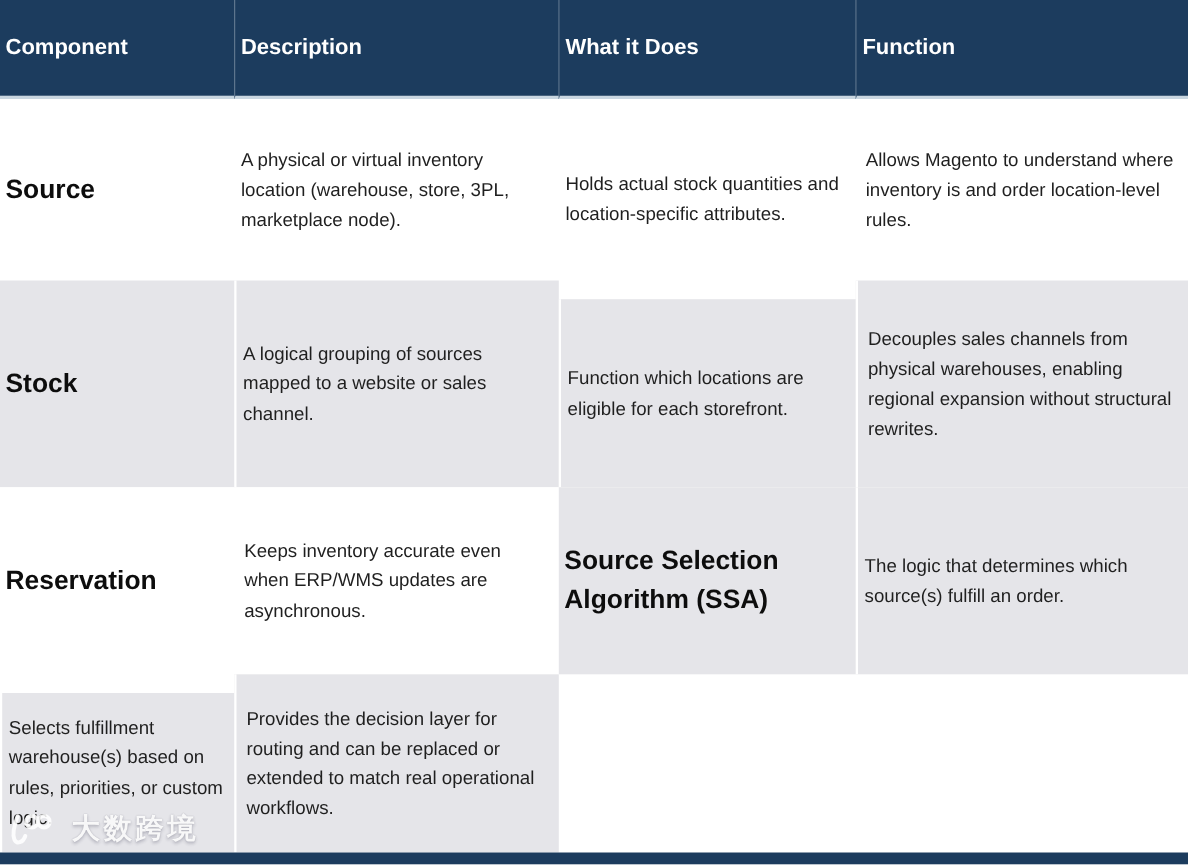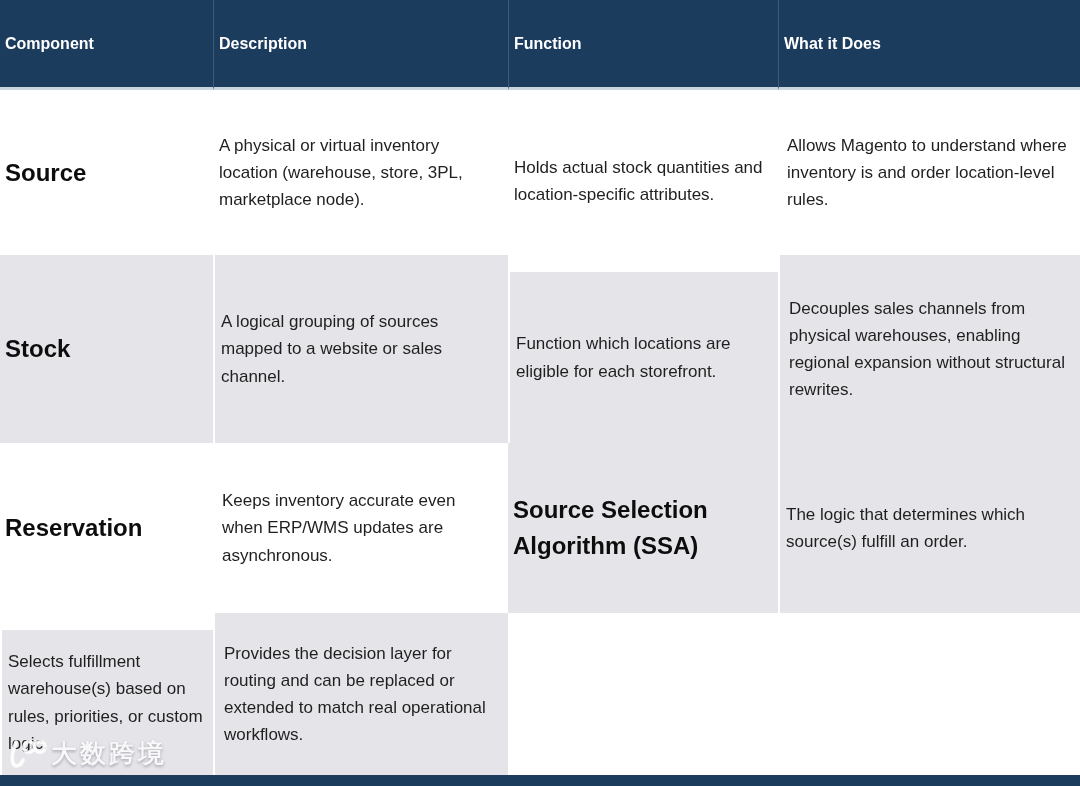--- a/index.html
+++ b/index.html
@@ -13,21 +13,21 @@
   .table {
     width: 1080px;
     display: grid;
     grid-template-columns: 213px 295px 270px 302px;
     grid-template-rows: 90px 165px 188px 170px 162px;
   }
   .hcell {
     background: #1c3c5e;
     color: #ffffff;
     font-weight: 700;
-    font-size: 16px;
+    font-size: 20px;
     display: flex; align-items: center;
     padding: 0 8px 0 5px;
     border-bottom: 3px solid #c9d6e0;
   }
   .hcell + .hcell { border-left: 1px solid rgba(255,255,255,0.16); }
   .cell {
     display: flex; align-items: center;
     padding: 4px 10px 4px 5px;
     font-size: 17px;
     line-height: 1.6;
@@ -46,21 +46,21 @@
   .c2 { padding-left: 6px; justify-content: center; }
   .c3 { padding-left: 6px; margin-top: 17px; }
   .c4 { padding-left: 9px; }
   .bottom-bar {
     position: absolute; left: 0; bottom: 0;
     width: 1080px; height: 11px;
     background: #1c3c5e;
   }
   .watermark {
     position: absolute; left: 7px; bottom: 15px;
-    display: flex; align-items: center; gap: 4px;
+    display: flex; align-items: center; gap: 18px;
     opacity: 0.92;
     pointer-events: none;
   }
   .watermark .wm-text {
     font-size: 26px;
     font-weight: 700;
     letter-spacing: 3px;
     color: rgba(255,255,255,0.95);
     text-shadow: 0 0 1px rgba(150,150,160,0.9), 0 2px 3px rgba(130,130,145,0.55);
   }
@@ -71,24 +71,24 @@
 
 <div class="table">
 
   <div class="hcell">
     <span>Component</span>
   </div>
   <div class="hcell">
     <span>Description</span>
   </div>
   <div class="hcell">
-    <span>Function</span>
+    <span>What it Does</span>
   </div>
   <div class="hcell">
-    <span>What it Does</span>
+    <span>Function</span>
   </div>
 
   <div class="cell comp row-white">
     <span class="txt">Source</span>
   </div>
   <div class="cell row-white c2">
     <span class="txt">A physical or virtual inventory location (warehouse, store, 3PL, marketplace node).</span>
   </div>
   <div class="cell row-white c3">
     <span class="txt">Holds actual stock quantities and location-specific attributes.</span>

